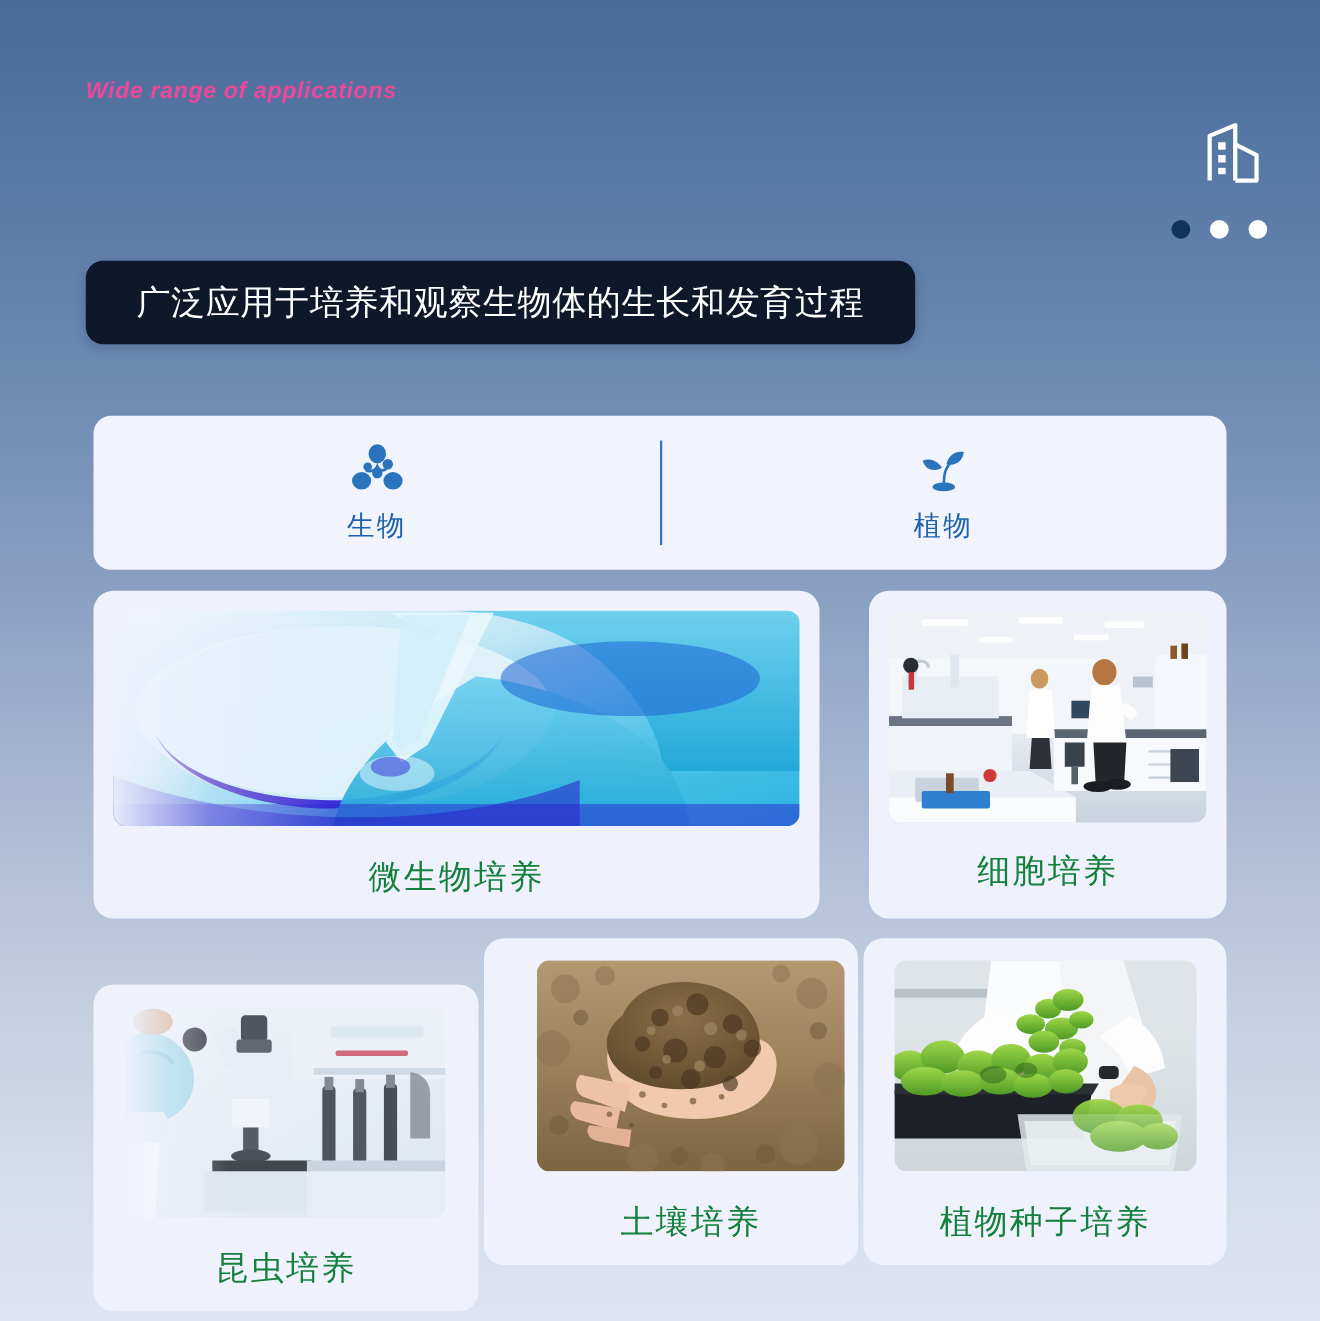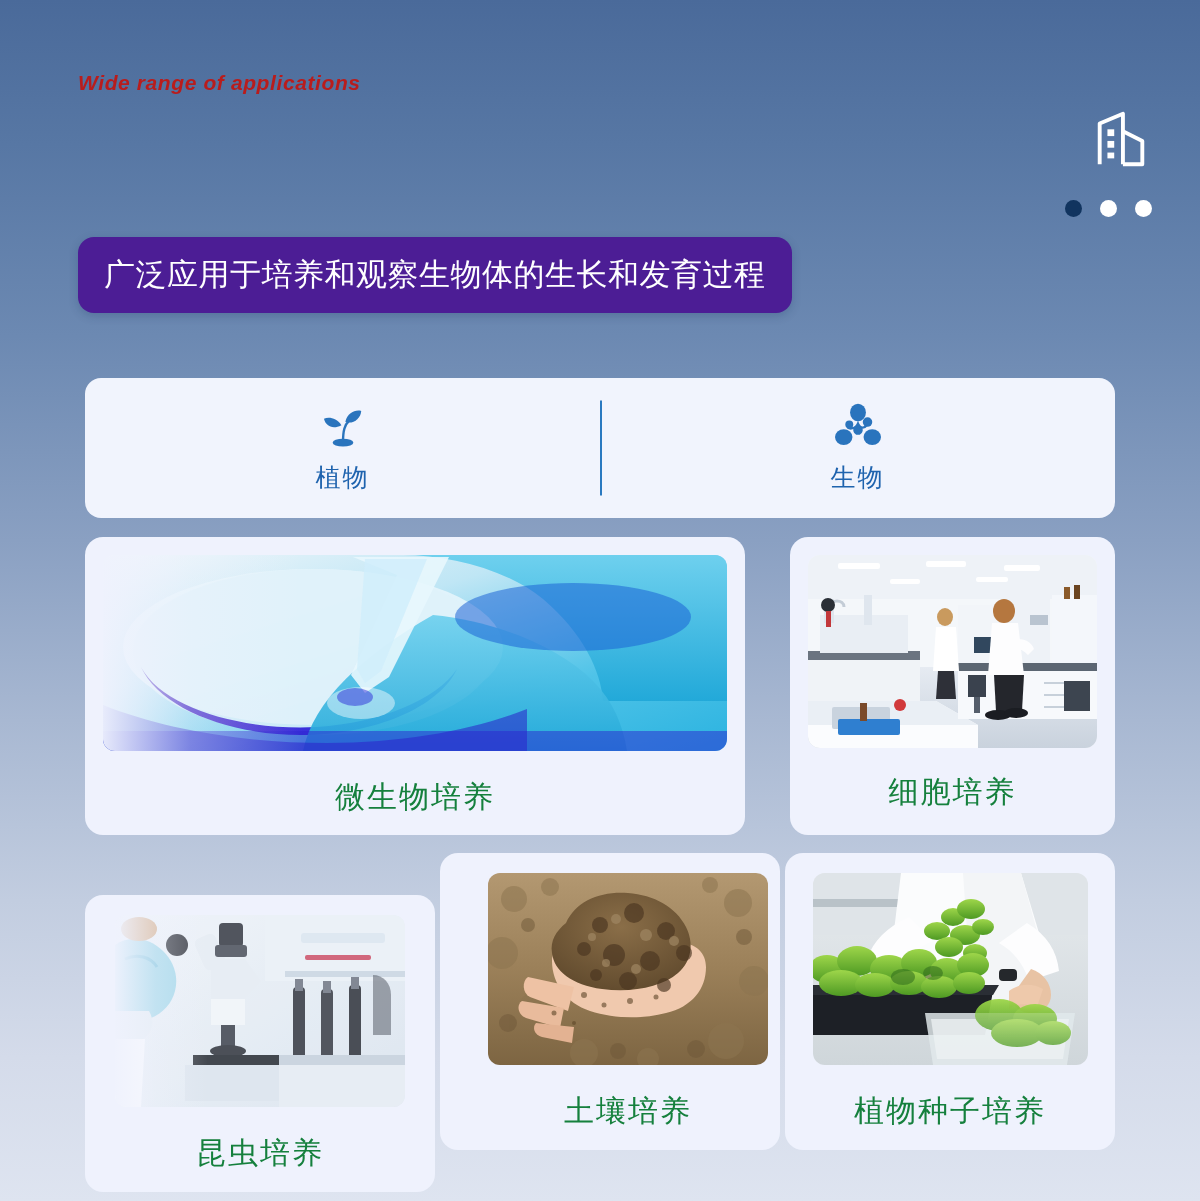--- a/index.html
+++ b/index.html
@@ -26,21 +26,21 @@
     position: absolute;
     left: 78px;
     top: 70px;
     width: 1050px;
   }
   .eyebrow {
     font-size: 21px;
     font-style: italic;
     font-weight: 700;
     letter-spacing: 0.6px;
-    color: #b91c1c;
+    color: #ec4899;
     line-height: 1.2;
   }
   .title {
     margin-top: 16px;
     font-size: 68px;
     font-weight: 700;
     color: #ffffff;
     letter-spacing: 2px;
     line-height: 1.12;
     text-shadow: 0 2px 6px rgba(30,50,85,0.28);
@@ -71,24 +71,24 @@
     background: #ffffff;
   }
   .dot.active { background: #11345f; }
 
   
   .banner {
     position: absolute;
     left: 78px;
     top: 237px;
     height: 76px;
-    padding: 0 26px;
+    padding: 0 46px;
     display: flex;
     align-items: center;
-    background: #4c1d95;
+    background: #0f172a;
     border-radius: 16px;
     box-shadow: 0 3px 10px rgba(20,45,85,0.22);
   }
   .banner-text {
     color: #ffffff;
     font-size: 31px;
     font-weight: 500;
     letter-spacing: 0.5px;
     white-space: nowrap;
   }
@@ -207,47 +207,47 @@
   <span class="dot active"></span>
   <span class="dot"></span>
   <span class="dot"></span>
 </div>
 
 <div class="banner">
   <span class="banner-text">广泛应用于培养和观察生物体的生长和发育过程</span>
 </div>
 
 <div class="cat-panel">
-
-  <div class="cat-cell">
-    <span class="cat-icon">
-      <svg viewBox="0 0 64 58" fill="#2a74bd">
-        <path d="M32 50c0-16 2-22 8-28" stroke="#2a74bd" stroke-width="3" fill="none"></path>
-        <path d="M30 28c-6-9-16-11-22-8 2 9 11 14 22 8z"></path>
-        <path d="M35 24c2-11 12-16 20-14-1 10-10 17-20 14z"></path>
-        <ellipse cx="32" cy="50" rx="13" ry="5"></ellipse>
-      </svg>
-    </span>
-    <span class="cat-label">植物</span>
-  </div>
 
   <div class="cat-cell">
     <span class="cat-icon">
       <svg viewBox="0 0 64 58" fill="#2a74bd">
         <ellipse cx="32" cy="12" rx="10" ry="11"></ellipse>
         <ellipse cx="14" cy="43" rx="11" ry="10"></ellipse>
         <ellipse cx="50" cy="43" rx="11" ry="10"></ellipse>
         <path d="M32 20c0 8-6 9-6 14 0 4 4 6 4 6h4s4-2 4-6c0-5-6-6-6-14z"></path>
         <circle cx="44" cy="24" r="6"></circle>
         <circle cx="21" cy="27" r="5"></circle>
         <path d="M30 30c-4 2-8 3-11 1" stroke="#2a74bd" stroke-width="3" fill="none"></path>
         <path d="M34 30c4 2 7 1 9-2" stroke="#2a74bd" stroke-width="3" fill="none"></path>
       </svg>
     </span>
     <span class="cat-label">生物</span>
+  </div>
+
+  <div class="cat-cell">
+    <span class="cat-icon">
+      <svg viewBox="0 0 64 58" fill="#2a74bd">
+        <path d="M32 50c0-16 2-22 8-28" stroke="#2a74bd" stroke-width="3" fill="none"></path>
+        <path d="M30 28c-6-9-16-11-22-8 2 9 11 14 22 8z"></path>
+        <path d="M35 24c2-11 12-16 20-14-1 10-10 17-20 14z"></path>
+        <ellipse cx="32" cy="50" rx="13" ry="5"></ellipse>
+      </svg>
+    </span>
+    <span class="cat-label">植物</span>
   </div>
 
 </div>
 
 <div class="card card-1">
   <div class="card-photo fade-left">
     <svg class="ph" viewBox="0 0 624 196" preserveAspectRatio="none">
       <defs>
         <linearGradient id="p1bg" x1="0" y1="0" x2="1" y2="1">
           <stop offset="0" stop-color="#f2f7fb"></stop>

